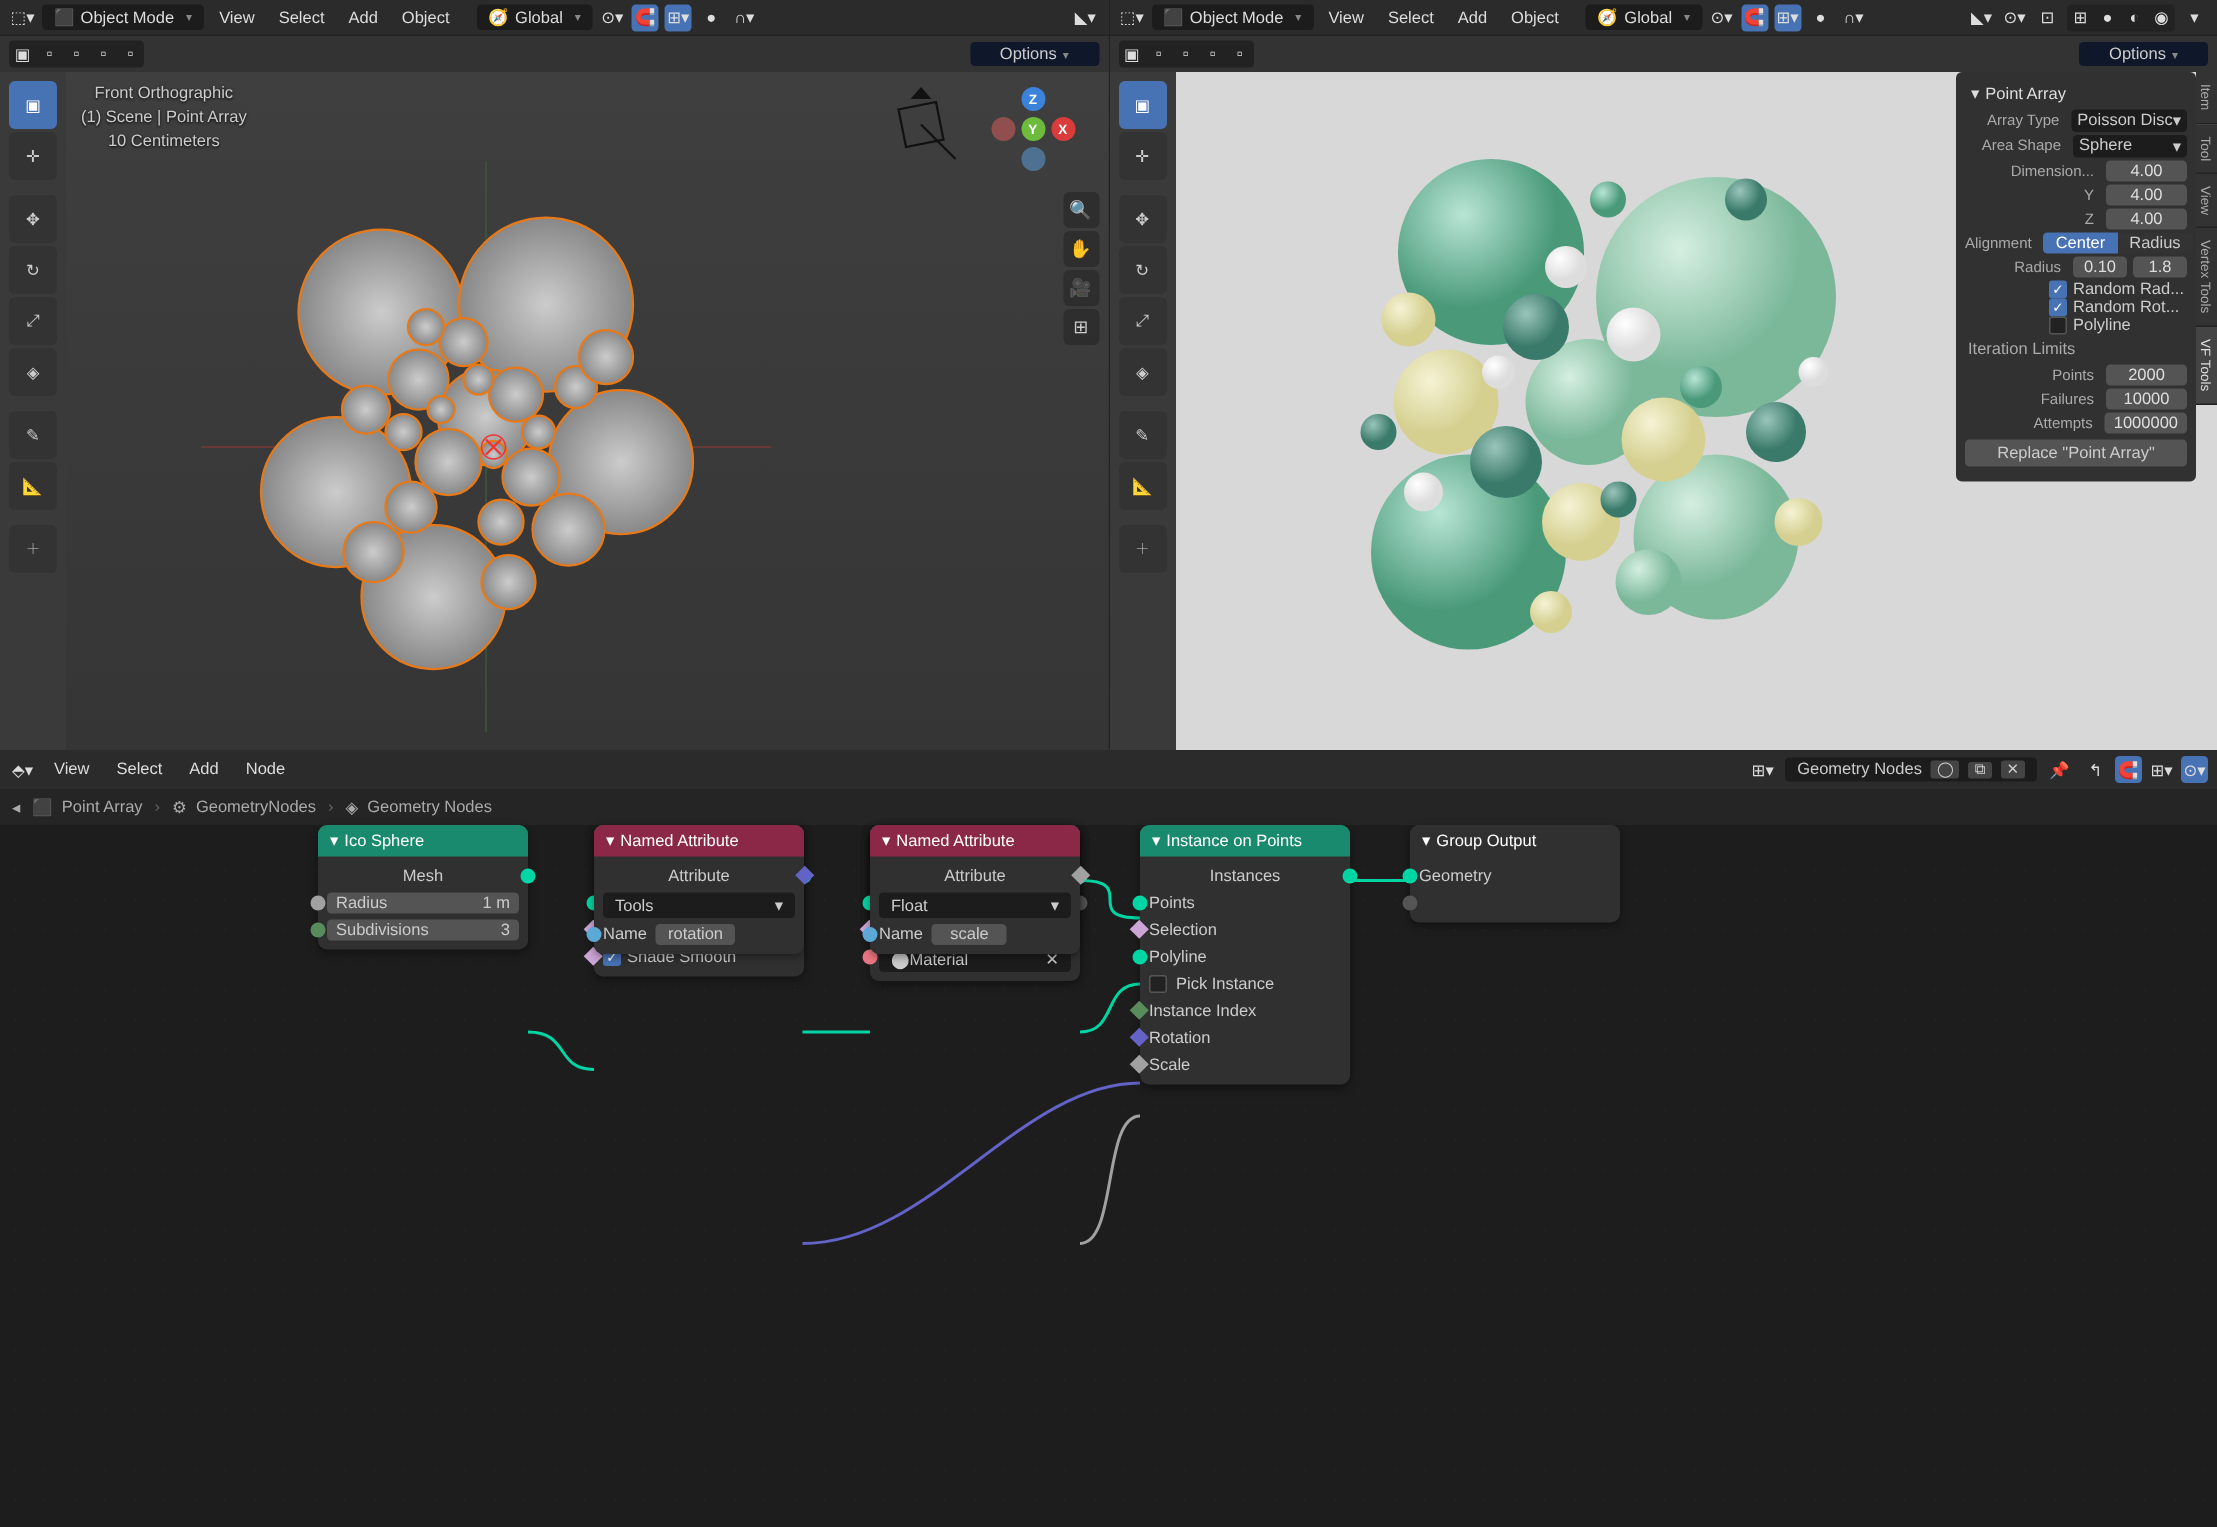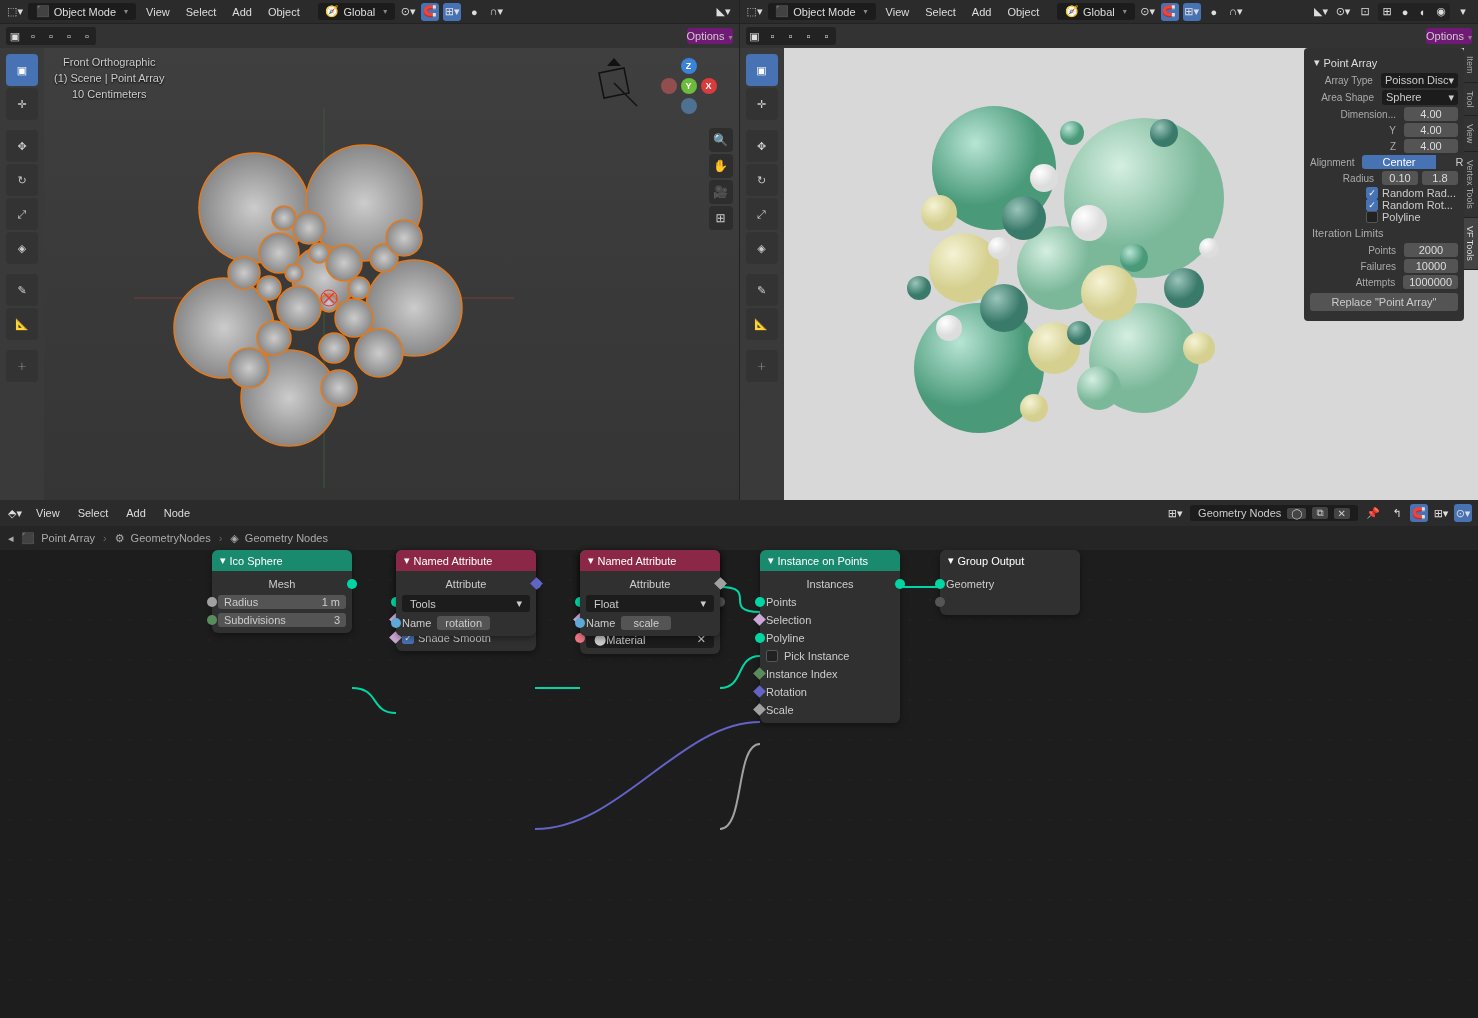--- a/index.html
+++ b/index.html
@@ -11,21 +11,21 @@
 .vp-subheader { height:24px; background:#333; display:flex; align-items:center; padding:0 6px; gap:2px; }
 .hdr-btn { padding:2px 6px; border-radius:3px; font-size:11px; color:#ddd; cursor:pointer; }
 .hdr-dropdown { background:#1c1c1c; padding:2px 8px; border-radius:3px; display:flex; align-items:center; gap:4px; color:#ddd; cursor:pointer; }
 .hdr-icon { width:18px; height:18px; display:flex; align-items:center; justify-content:center; border-radius:3px; color:#ddd; cursor:pointer; }
 .hdr-icon.active { background:#4772b3; }
 .chev::after { content:"▾"; font-size:8px; margin-left:4px; color:#888; }
 .icon-group { display:flex; gap:0; }
 .icon-group .hdr-icon { border-radius:0; background:#222; }
 .icon-group .hdr-icon:first-child { border-radius:3px 0 0 3px; }
 .icon-group .hdr-icon:last-child { border-radius:0 3px 3px 0; }
-.options-pill { margin-left:auto; background:#701a75; padding:2px 0; border-radius:3px; cursor:pointer; }
+.options-pill { margin-left:auto; background:#0f172a; padding:2px 20px; border-radius:3px; cursor:pointer; }
 .toolbar-left { position:absolute; left:6px; top:54px; width:36px; display:flex; flex-direction:column; gap:2px; }
 .tool-btn { width:32px; height:32px; background:#333; border-radius:4px; display:flex; align-items:center; justify-content:center; cursor:pointer; color:#ccc; }
 .tool-btn.active { background:#4772b3; color:#fff; }
 .tool-btn.group-start { margin-top:8px; }
 .vp-canvas { position:absolute; left:44px; right:0; top:48px; bottom:0; }
 .vp-canvas.left-canvas { background:linear-gradient(to bottom,#3f3f3f,#353535);text-align:center; }
 .vp-canvas.right-canvas { background:#d8d8d8; }
 .info-overlay { position:absolute; left:10px; top:6px; color:#ccc; font-size:11px; line-height:16px; text-shadow:0 1px 2px #000; }
 .gizmo { position:absolute; right:22px; top:10px; width:56px; height:56px; }
 .gizmo-ball { position:absolute; width:16px; height:16px; border-radius:50%; font-size:9px; display:flex; align-items:center; justify-content:center; color:#fff; font-weight:600; }
@@ -37,21 +37,21 @@
 .panel-label { flex:1; text-align:right; color:#aaa; font-size:10px; padding-right:4px; }
 .panel-val { background:#545454; border-radius:3px; padding:1px 6px; min-width:54px; text-align:center; color:#ddd; cursor:pointer; }
 .panel-drop { background:#1c1c1c; border-radius:3px; padding:1px 4px; min-width:76px; text-align:left; display:flex; justify-content:space-between; cursor:pointer; }
 .panel-check { display:flex; align-items:center; gap:4px; padding-left:56px; }
 .chk { width:12px; height:12px; border-radius:2px; background:#222; border:1px solid #555; }
 .chk.on { background:#4772b3; border-color:#4772b3; }
 .chk.on::after { content:"✓"; color:#fff; font-size:9px; display:block; text-align:center; line-height:10px; }
 .panel-btn { background:#545454; border-radius:3px; padding:3px; text-align:center; cursor:pointer; margin:4px 0; }
 .panel-status { background:#2a2a2a; border-radius:3px; padding:4px 6px; margin-top:4px; color:#bbb; font-size:10px; line-height:14px; }
 .seg { display:flex; }
-.seg-btn { background:#333; padding:1px 20px; cursor:pointer; }
+.seg-btn { background:#333; padding:1px 8px; cursor:pointer; }
 .seg-btn:first-child { border-radius:3px 0 0 3px; }
 .seg-btn:last-child { border-radius:0 3px 3px 0; }
 .seg-btn.active { background:#4772b3; color:#fff; }
 .side-tabs { position:absolute; right:0; top:48px; width:14px; display:flex; flex-direction:column; }
 .side-tab { writing-mode:vertical-lr; padding:8px 1px; background:#333; border-bottom:1px solid #222; font-size:9px; text-align:center; cursor:pointer; color:#aaa; }
 .side-tab.active { background:#444; color:#ddd; }
 
 .node-editor { height:518px; background:#1d1d1d; position:relative; }
 .ne-header { height:26px; background:#2b2b2b; display:flex; align-items:center; padding:0 6px; gap:6px; }
 .ne-header-right { margin-left:auto; display:flex; align-items:center; gap:4px; }

